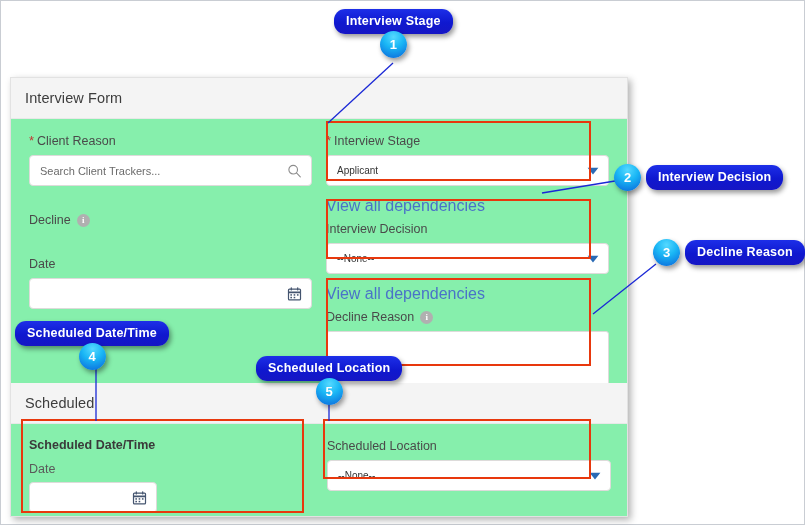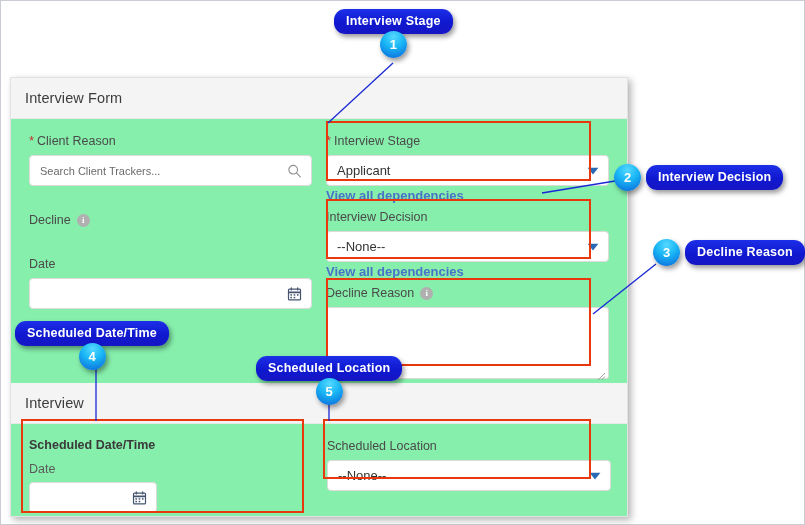--- a/index.html
+++ b/index.html
@@ -108,39 +108,38 @@
     box-sizing: border-box;
     display: flex;
     align-items: center;
     padding: 0 10px;
   }
   .input-box .ph {
     font-size: 11px;
     color: #6b6b6b;
   }
   .input-box .val {
-    font-size: 13px;
+    font-size: 10px;
     color: #333333;
   }
   .icon-right {
     position: absolute;
     right: 9px;
     top: 50%;
     transform: translateY(-50%);
     display: flex;
     align-items: center;
   }
 
   .dep-link {
-    font-size: 13px;
+    font-size: 16px;
     color: #4a73c8;
-    margin-top: 2px;
+    margin-top: 11px;
     margin-bottom: 2px;
     display: inline-block;
-    font-weight: bold;
   }
 
   .textarea-box {
     height: 72px;
     border: 1px solid #dddbda;
     border-radius: 3px;
     background: #fff;
     box-sizing: border-box;
     position: relative;
   }
@@ -332,21 +331,21 @@
                 </svg>
               </span>
             </div>
           </div>
 
         </div>
       </div>
     </div>
 
     <div class="section-header" style="position:absolute; left:0; top:305px; width:100%;">
-      <span class="title">Interview</span>
+      <span class="title">Scheduled</span>
     </div>
 
     <div style="position:absolute; left:18px; top:360px; width:582px;">
       <div class="grid">
 
         <div class="col left">
           <div class="subgroup-title">Scheduled Date/Time</div>
           <div style="display:flex; gap:14px;">
             <div style="width:128px">
               <div class="small-label">Date</div>

